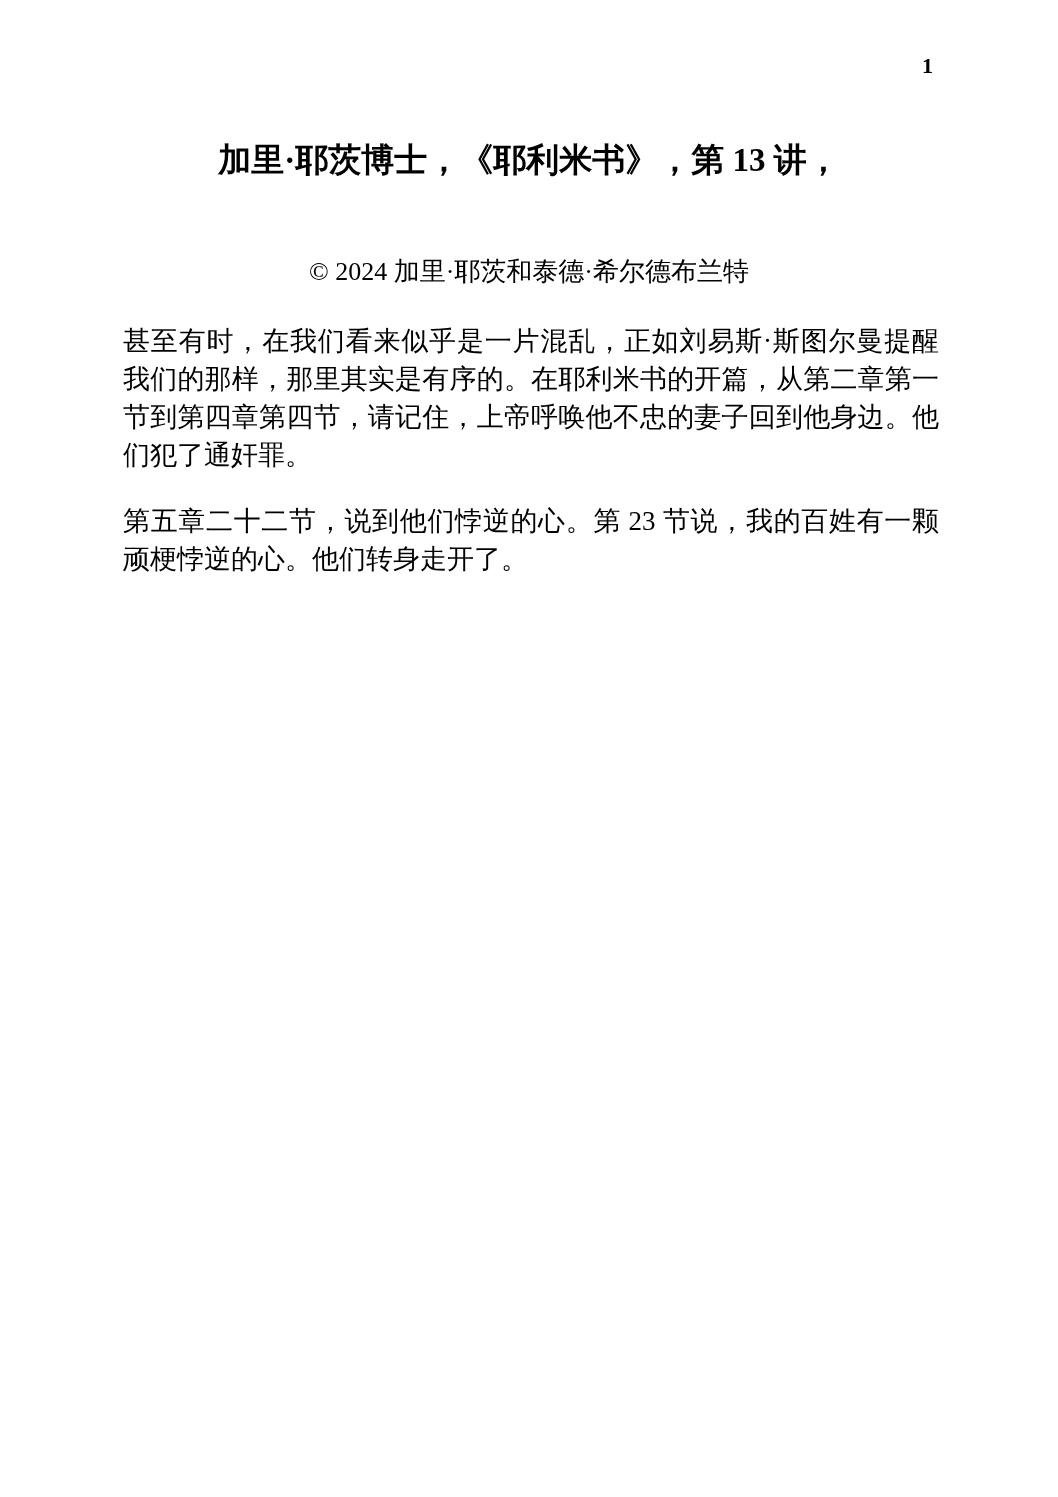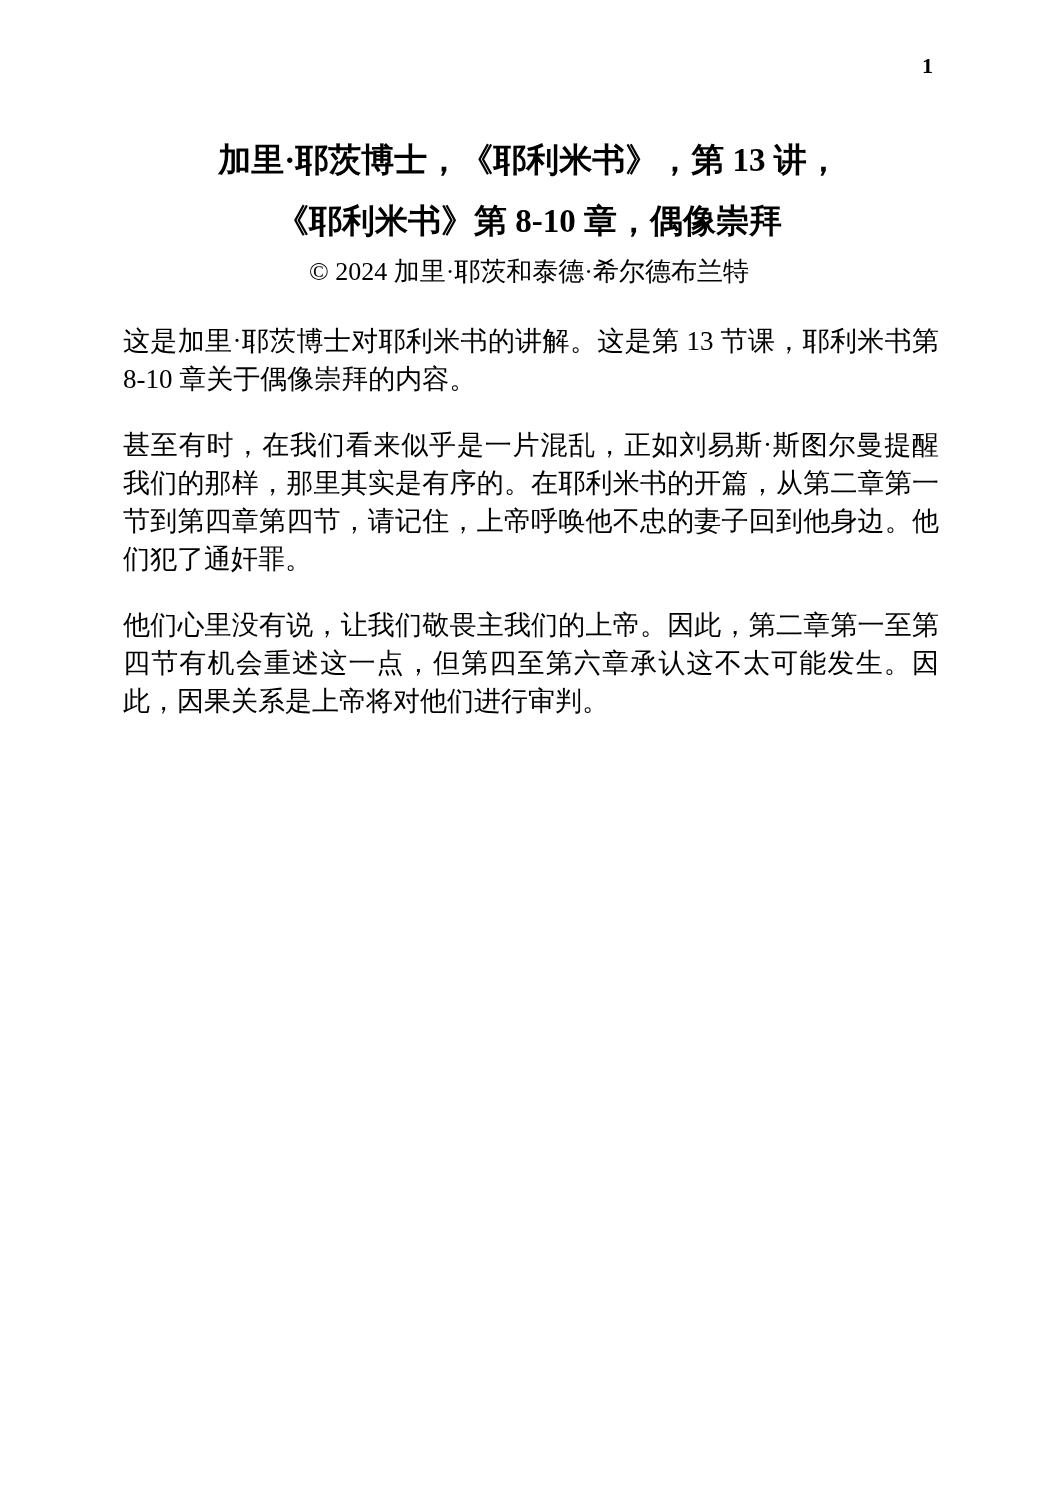--- a/index.html
+++ b/index.html
@@ -63,24 +63,22 @@
 </style>
 </head>
 <body>
 
 <div class="page">
 
   <div class="page-number">1</div>
 
   <h1 class="doc-title">
     <span class="title-line">加里·耶茨博士，《耶利米书》，第 13 讲，</span>
-    <span class="title-line">《耶利米书》第 8-10 章，偶像崇拜</span>
   </h1>
 
   <div class="copyright">© 2024 加里·耶茨和泰德·希尔德布兰特</div>
 
   <div class="doc-body">
-    <p>这是加里·耶茨博士对耶利米书的讲解。这是第 13 节课，耶利米书第 8-10 章关于偶像崇拜的内容。</p>
     <p>甚至有时，在我们看来似乎是一片混乱，正如刘易斯·斯图尔曼提醒我们的那样，那里其实是有序的。在耶利米书的开篇，从第二章第一节到第四章第四节，请记住，上帝呼唤他不忠的妻子回到他身边。他们犯了通奸罪。</p>
-    <p>他们心里没有说，让我们敬畏主我们的上帝。因此，第二章第一至第四节有机会重述这一点，但第四至第六章承认这不太可能发生。因此，因果关系是上帝将对他们进行审判。</p>
+    <p>第五章二十二节，说到他们悖逆的心。第 23 节说，我的百姓有一颗顽梗悖逆的心。他们转身走开了。</p>
   </div>
 
 </div>
 
 </body></html>

